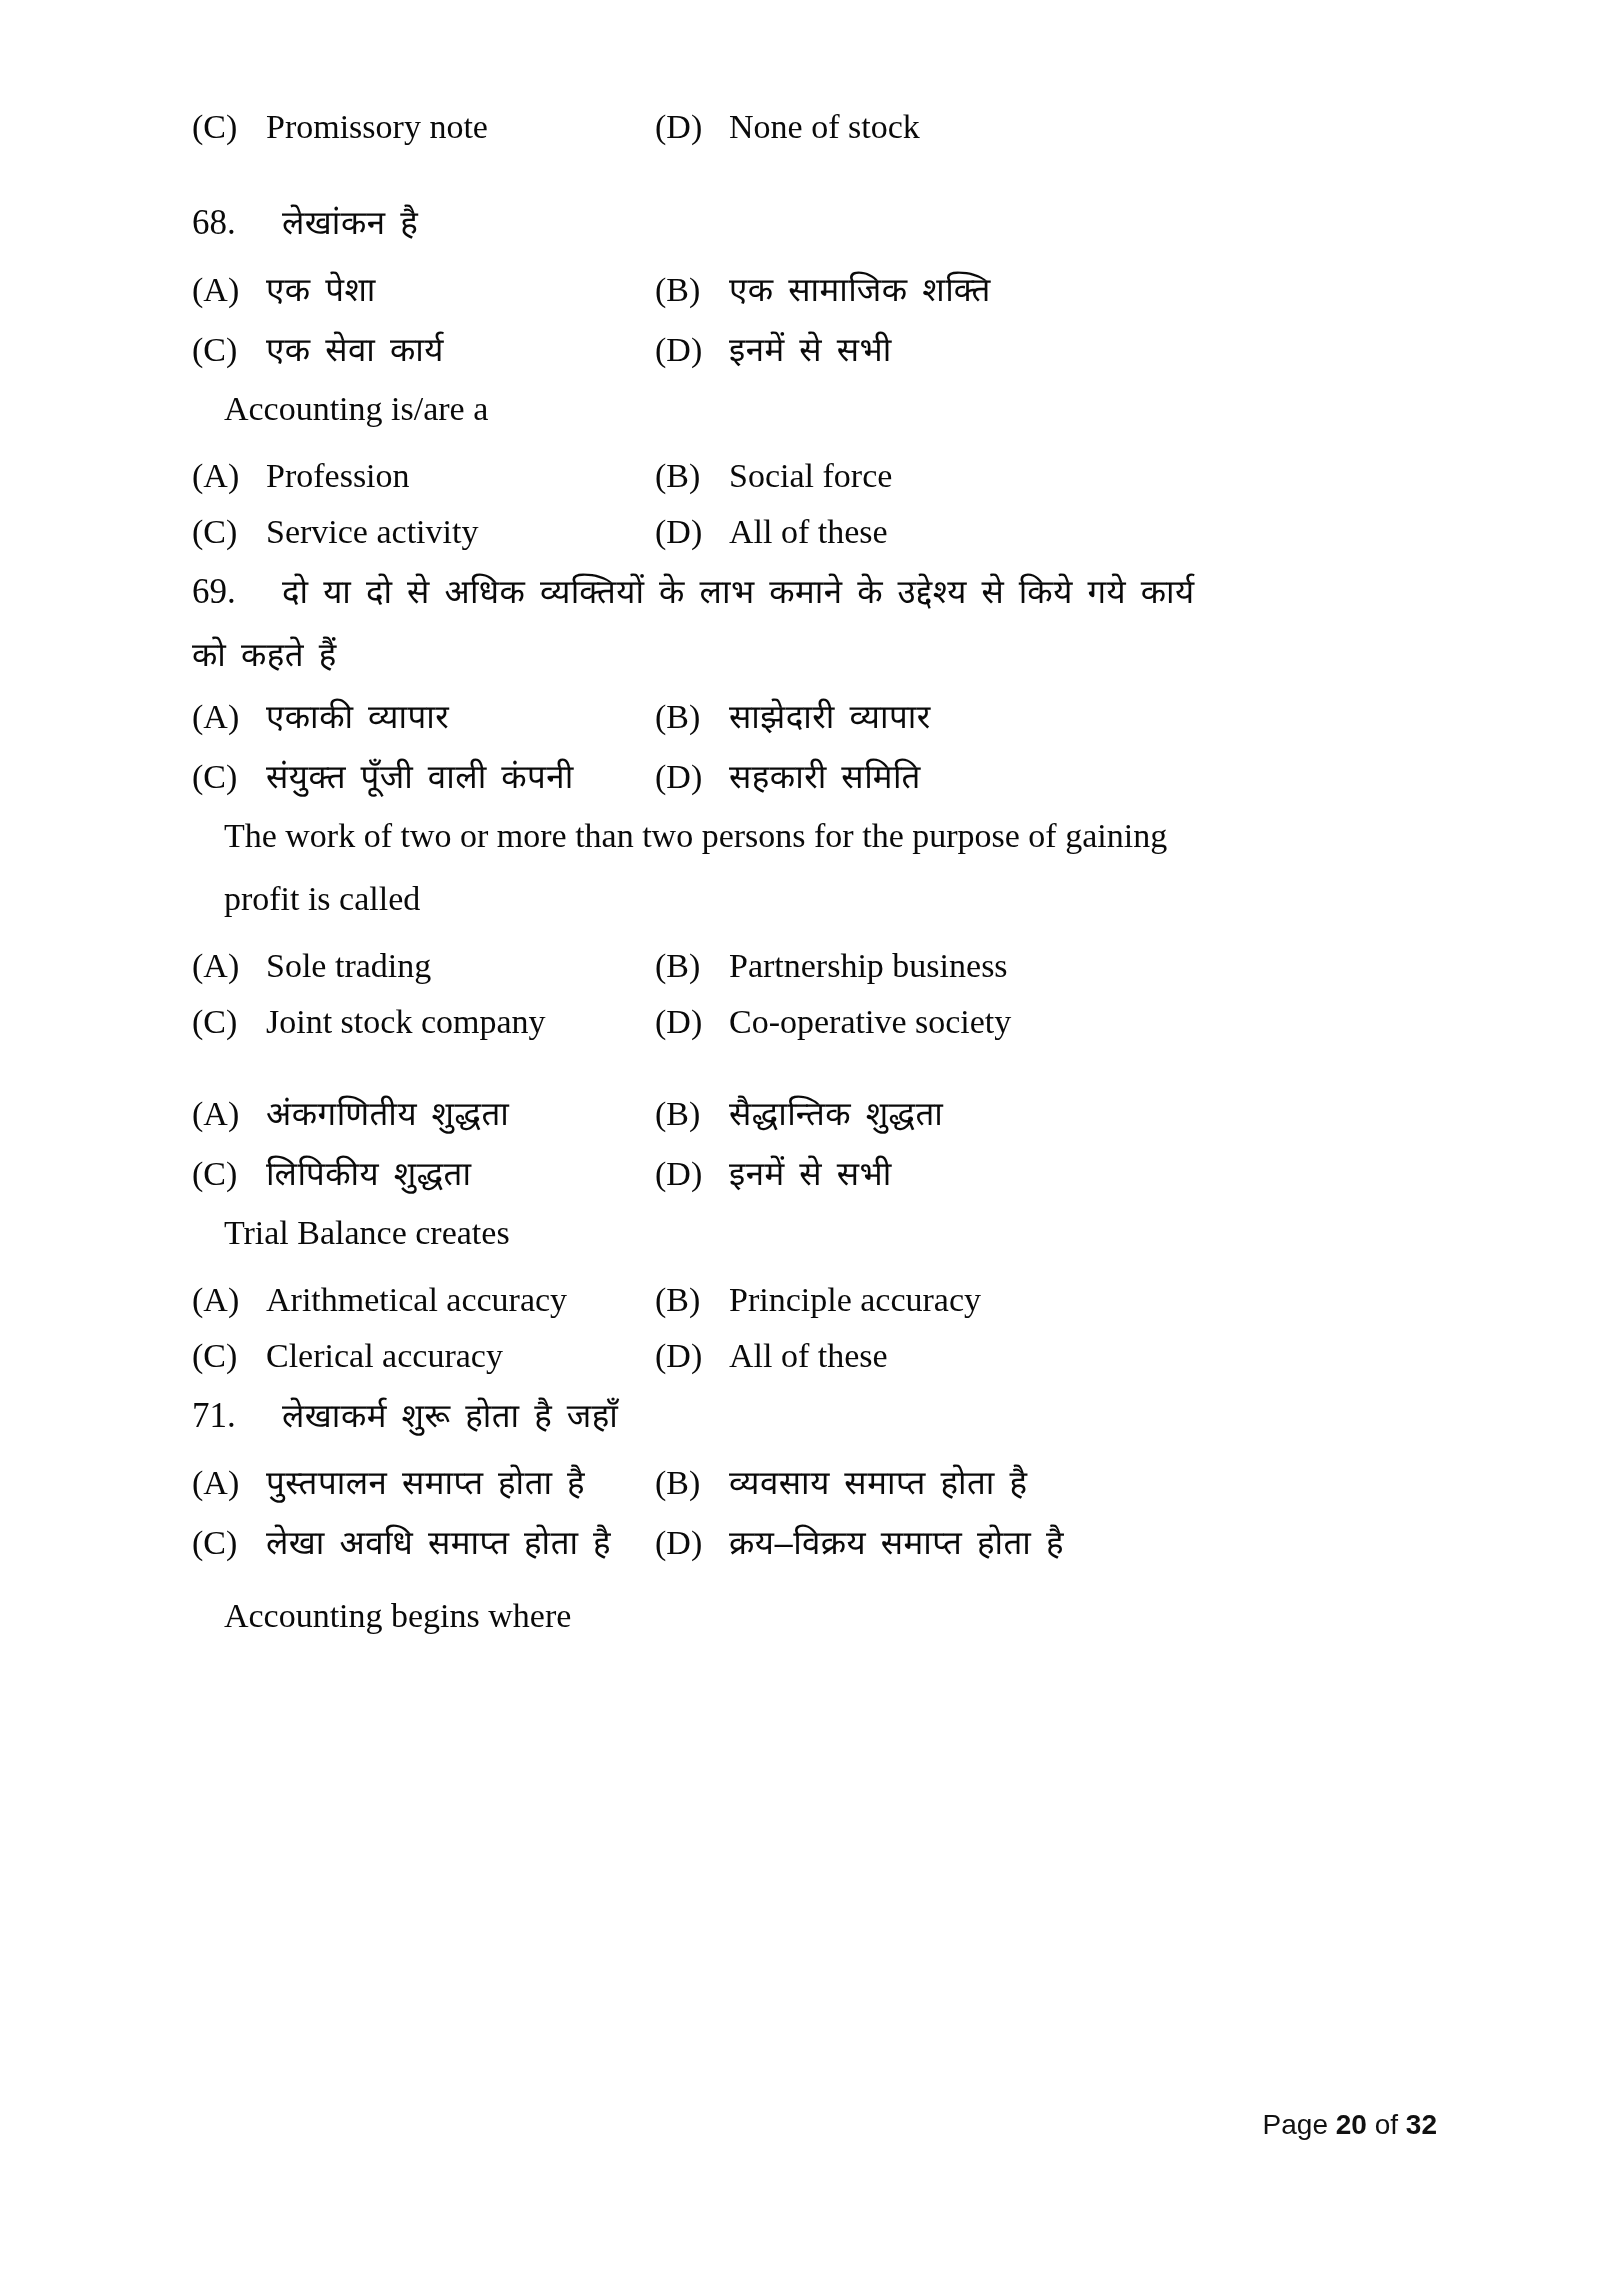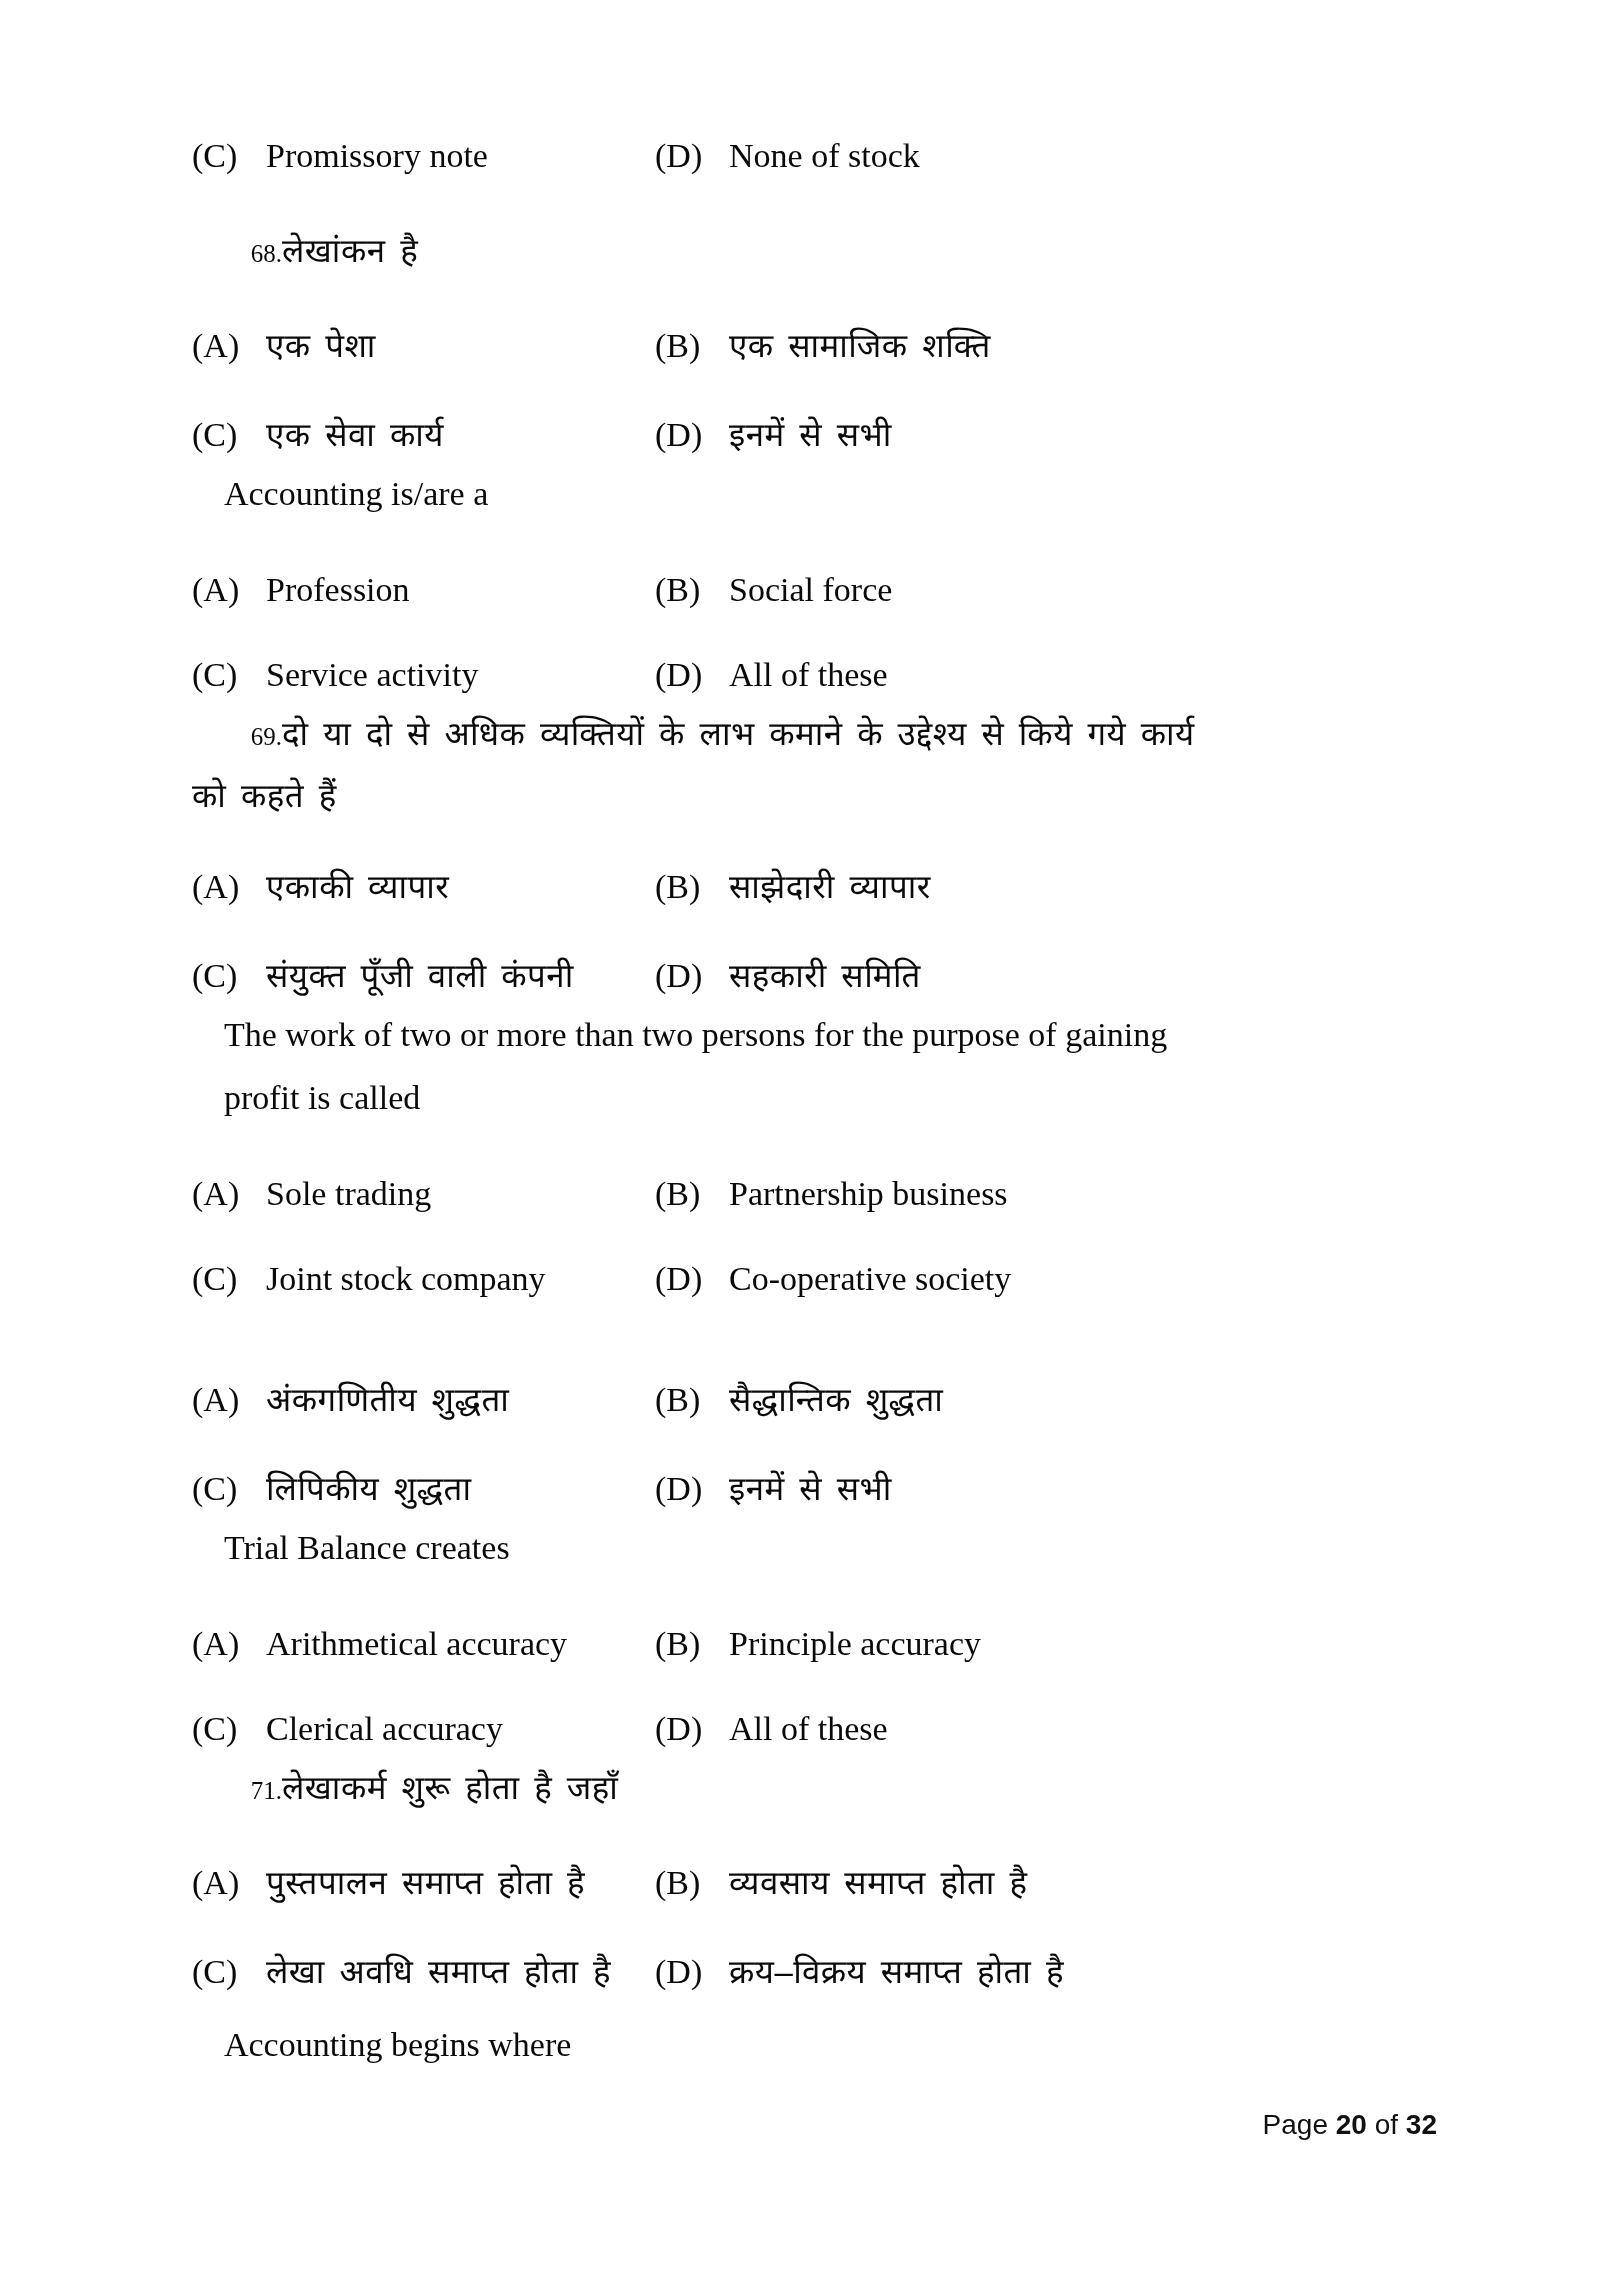--- a/index.html
+++ b/index.html
@@ -51,21 +51,20 @@
     width: 74px;
     font-size: 34px;
     line-height: 1.0;
     font-family: "Liberation Serif", "DejaVu Serif", serif;
     white-space: nowrap;
   }
   .opt-text {
     font-size: 34px;
     line-height: 1.0;
     white-space: nowrap;
-    margin-top: 29px;
   }
 
   
   .hi {
     font-family: "Liberation Sans", "DejaVu Sans", sans-serif;
     font-size: 33px;
     letter-spacing: 0.5px;
     word-spacing: 4.9px;
   }
   .en {
@@ -75,24 +74,23 @@
 
   
   .q-row {
     display: flex;
     align-items: baseline;
     width: 100%;
   }
   .q-num {
     flex: 0 0 auto;
     width: 90px;
-    font-size: 25px;
-    font-family: "Liberation Serif", "DejaVu Serif", serif;
-    line-height: 1.0;
-    text-align: right;
+    font-size: 35px;
+    font-family: "Liberation Serif", "DejaVu Serif", serif;
+    line-height: 1.0;
   }
   .q-stem {
     flex: 1 1 auto;
     line-height: 1.0;
   }
   .q-stem.wide {
     width: 1155px;
   }
   .stem-cont {
     padding-left: 0px;

